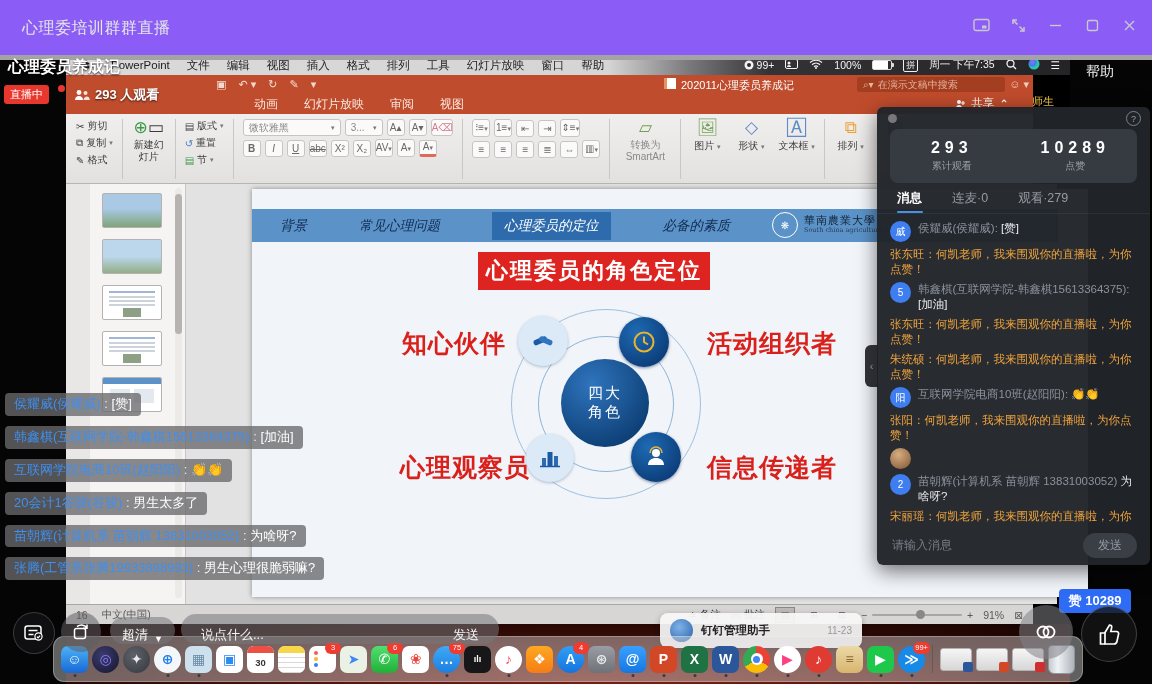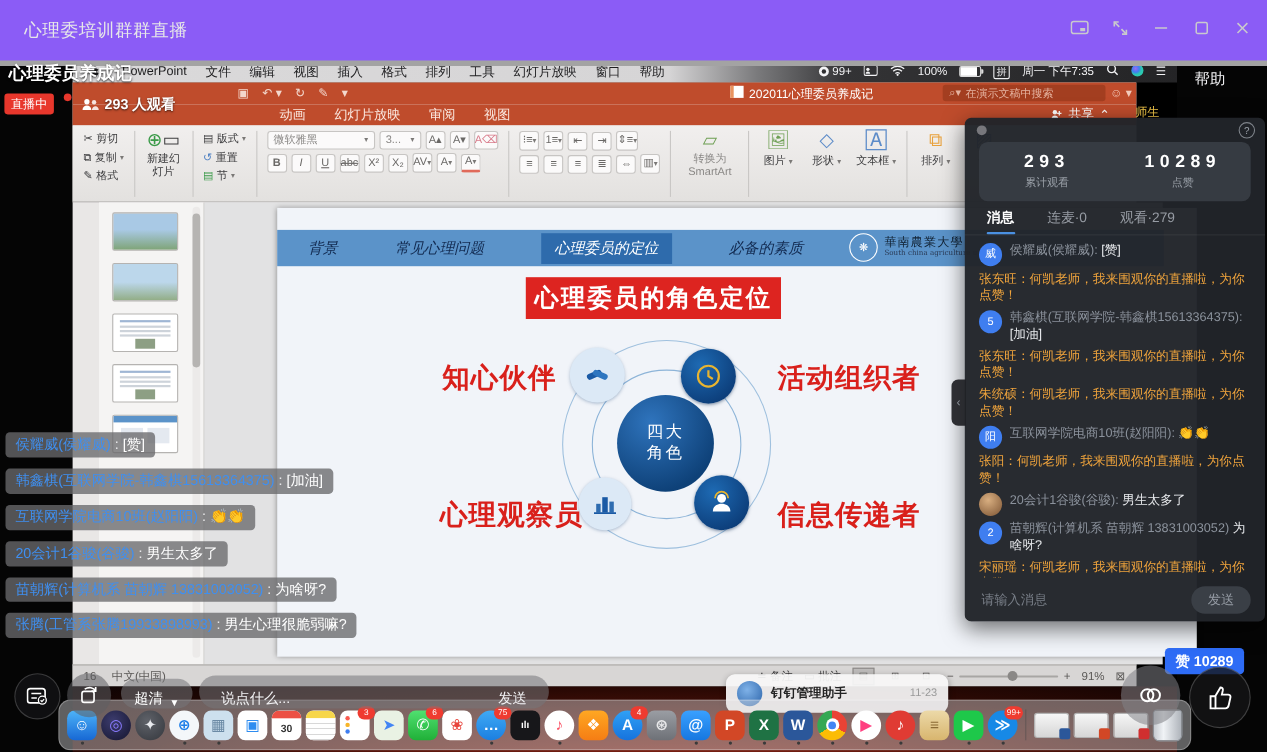--- a/index.html
+++ b/index.html
@@ -679,21 +679,20 @@
         </div>
         <div class="pm-sys">张东旺：何凯老师，我来围观你的直播啦，为你点赞！</div>
         <div class="pm-sys">朱统硕：何凯老师，我来围观你的直播啦，为你点赞！</div>
         <div class="pm-user">
           <span class="pm-av">阳</span>
           <div class="pm-body"><span class="pm-name">互联网学院电商10班(赵阳阳): </span><span class="pm-text">👏👏</span></div>
         </div>
         <div class="pm-sys">张阳：何凯老师，我来围观你的直播啦，为你点赞！</div>
         <div class="pm-user">
           <span class="pm-av photo"></span>
-          <div class="pm-body"><span class="pm-name">20会计1谷骏(谷骏): </span><span class="pm-text">男生太多了</span></div>
         </div>
         <div class="pm-user">
           <span class="pm-av">2</span>
           <div class="pm-body"><span class="pm-name">苗朝辉(计算机系 苗朝辉 13831003052) </span><span class="pm-text">为啥呀?</span></div>
         </div>
         <div class="pm-sys">宋丽瑶：何凯老师，我来围观你的直播啦，为你点赞！</div>
       </div>
     <div class="p-input">
       <input placeholder="请输入消息" style="">
       <span class="p-send">发送</span>

